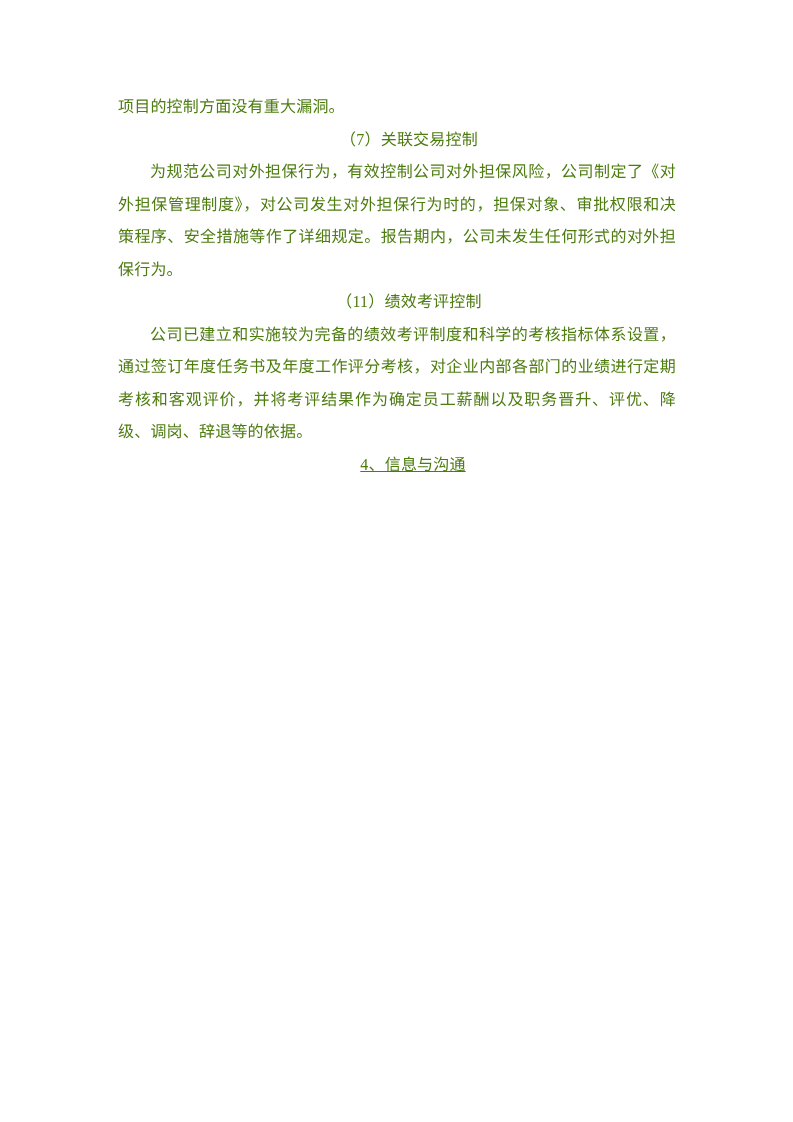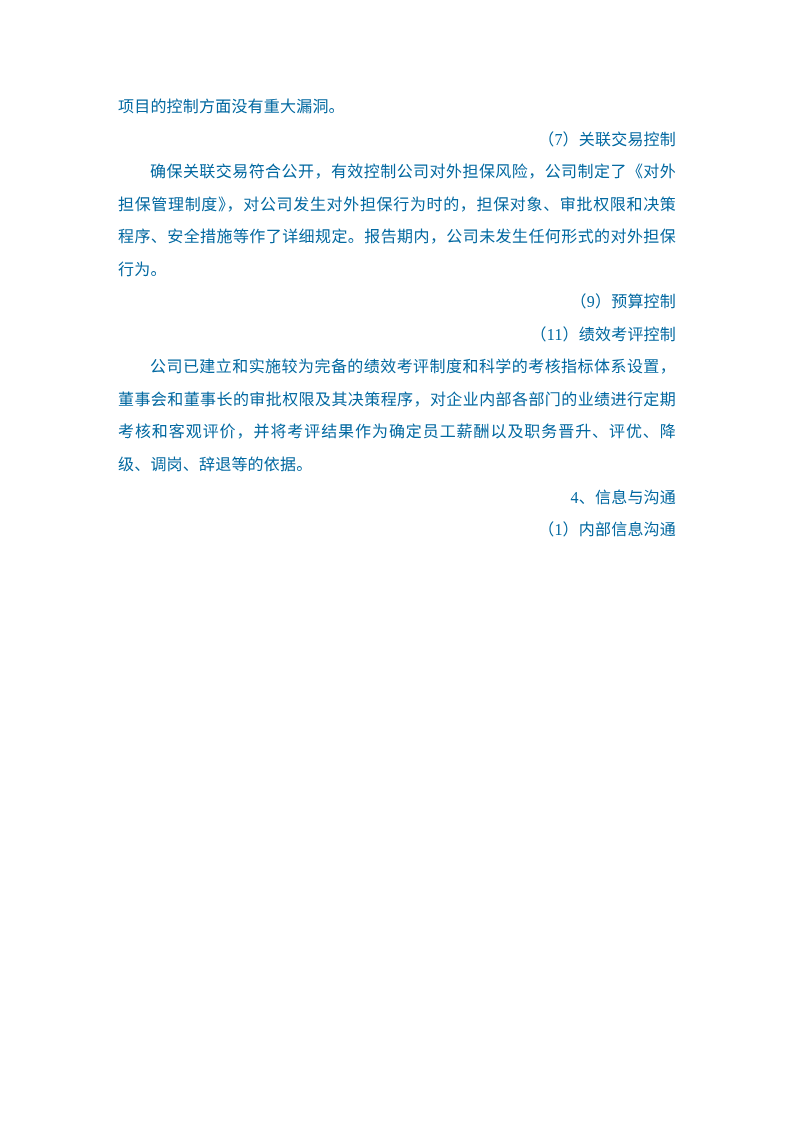--- a/index.html
+++ b/index.html
@@ -7,21 +7,21 @@
     padding: 0;
     background: #ffffff;
   }
   .page {
     position: relative;
     width: 793px;
     height: 1122px;
     background: #ffffff;
     overflow: hidden;
     font-family: "Liberation Serif", "DejaVu Serif", serif;
-    color: #0369a1;
+    color: #4d7c0f;
   }
   .doc-body {
     position: absolute;
     left: 118px;
     top: 91px;
     width: 558px;
     font-size: 16px;
     line-height: 32.55px;
     letter-spacing: 0.2px;
     text-align: justify;
@@ -32,34 +32,33 @@
     padding: 0;
   }
   .continuation {
     text-indent: 0;
   }
   .paragraph {
     text-indent: 2em;
   }
   .item_heading {
     text-indent: 1.5em;
-    text-align: right;
+    text-align: center;
   }
   .section_heading {
     text-indent: 2em;
-    text-align: right;
+    text-align: center;
+    text-decoration: underline;
   }
 </style>
 </head>
 <body>
 
 <div class="page">
   <div class="doc-body">
       <p class="continuation">项目的控制方面没有重大漏洞。</p>
       <p class="item_heading">（7）关联交易控制</p>
-      <p class="paragraph">确保关联交易符合公开，有效控制公司对外担保风险，公司制定了《对外担保管理制度》，对公司发生对外担保行为时的，担保对象、审批权限和决策程序、安全措施等作了详细规定。报告期内，公司未发生任何形式的对外担保行为。</p>
-      <p class="item_heading">（9）预算控制</p>
+      <p class="paragraph">为规范公司对外担保行为，有效控制公司对外担保风险，公司制定了《对外担保管理制度》，对公司发生对外担保行为时的，担保对象、审批权限和决策程序、安全措施等作了详细规定。报告期内，公司未发生任何形式的对外担保行为。</p>
       <p class="item_heading">（11）绩效考评控制</p>
-      <p class="paragraph">公司已建立和实施较为完备的绩效考评制度和科学的考核指标体系设置，董事会和董事长的审批权限及其决策程序，对企业内部各部门的业绩进行定期考核和客观评价，并将考评结果作为确定员工薪酬以及职务晋升、评优、降级、调岗、辞退等的依据。</p>
+      <p class="paragraph">公司已建立和实施较为完备的绩效考评制度和科学的考核指标体系设置，通过签订年度任务书及年度工作评分考核，对企业内部各部门的业绩进行定期考核和客观评价，并将考评结果作为确定员工薪酬以及职务晋升、评优、降级、调岗、辞退等的依据。</p>
       <p class="section_heading">4、信息与沟通</p>
-      <p class="item_heading">（1）内部信息沟通</p>
     </div>
 </div>
 
 </body></html>

